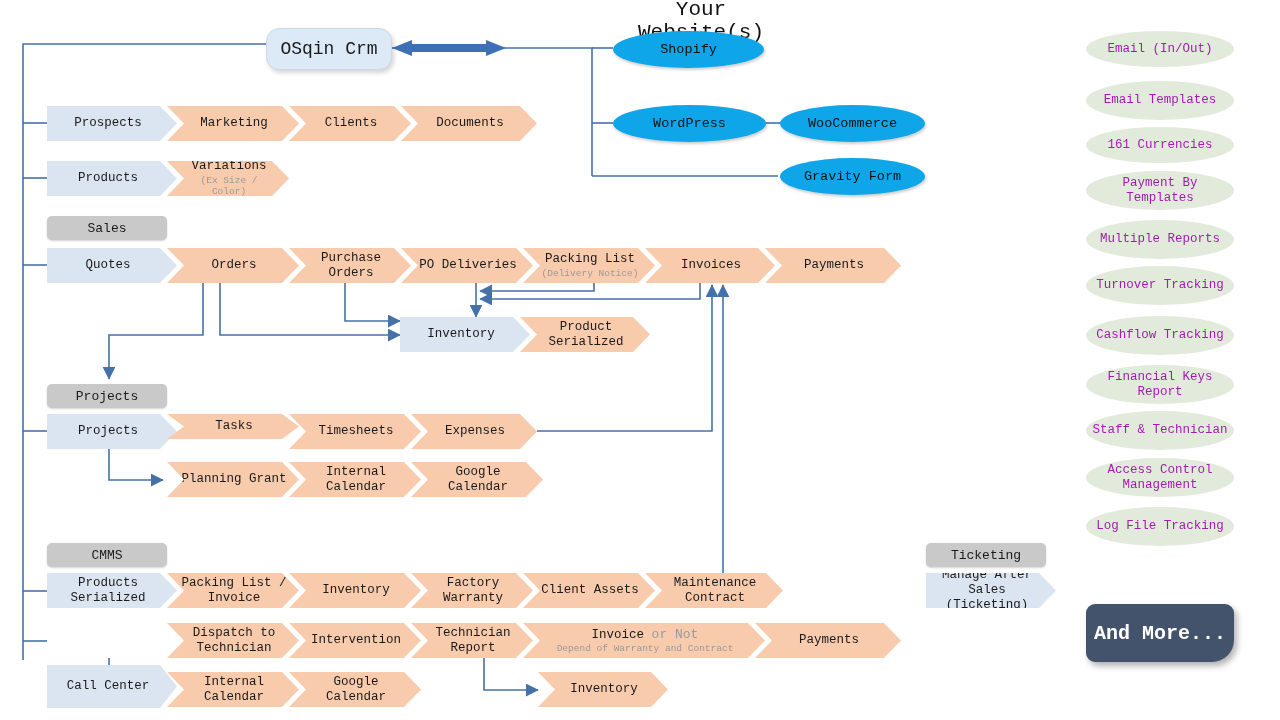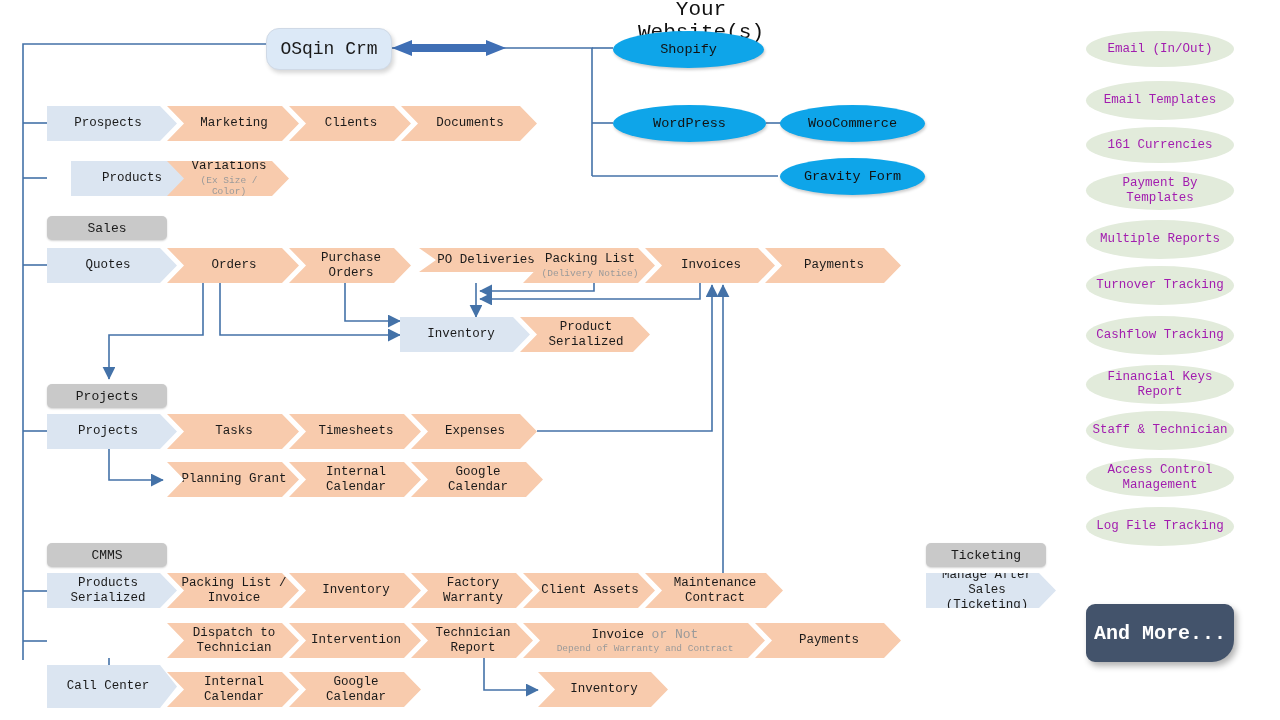--- a/index.html
+++ b/index.html
@@ -132,50 +132,50 @@
   <div class="node ellipse" style="left:613px;top:31px;width:151px;height:37px;">Shopify</div>
   <div class="node ellipse" style="left:613px;top:105px;width:153px;height:37px;">WordPress</div>
   <div class="node ellipse" style="left:780px;top:105px;width:145px;height:37px;">WooCommerce</div>
   <div class="node ellipse" style="left:780px;top:158px;width:145px;height:37px;">Gravity Form</div>
 
   <div class="node chev head blue" style="left:47px;top:106px;width:130px;height:35px;">Prospects</div>
   <div class="node chev orange" style="left:167px;top:106px;width:132px;height:35px;">Marketing</div>
   <div class="node chev orange" style="left:289px;top:106px;width:122px;height:35px;">Clients</div>
   <div class="node chev orange" style="left:401px;top:106px;width:136px;height:35px;">Documents</div>
 
-  <div class="node chev head blue" style="left:47px;top:161px;width:130px;height:35px;margin-left:24px;">Products</div>
+  <div class="node chev head blue" style="left:47px;top:161px;width:130px;height:35px;">Products</div>
   <div class="node chev orange" style="left:167px;top:161px;width:122px;height:35px;">
     <span style="display:block;">
       <span>Variations</span>
       <span class="sub">(Ex Size / Color)</span>
     </span>
   </div>
 
   <div class="node pill" style="left:47px;top:216px;width:120px;height:24px;">Sales</div>
 
   <div class="node chev head blue" style="left:47px;top:248px;width:130px;height:35px;">Quotes</div>
   <div class="node chev orange" style="left:167px;top:248px;width:132px;height:35px;">Orders</div>
   <div class="node chev orange" style="left:289px;top:248px;width:122px;height:35px;">Purchase Orders</div>
-  <div class="node chev orange" style="left:419px;top:248px;width:132px;height:24px;">PO Deliveries</div>
+  <div class="node chev orange" style="left:401px;top:248px;width:132px;height:35px;">PO Deliveries</div>
   <div class="node chev orange" style="left:523px;top:248px;width:132px;height:35px;">
     <span style="display:block;">
       <span>Packing List</span>
       <span class="sub">(Delivery Notice)</span>
     </span>
   </div>
   <div class="node chev orange" style="left:645px;top:248px;width:130px;height:35px;">Invoices</div>
   <div class="node chev orange" style="left:765px;top:248px;width:136px;height:35px;">Payments</div>
 
   <div class="node chev head blue" style="left:400px;top:317px;width:130px;height:35px;">Inventory</div>
   <div class="node chev orange" style="left:520px;top:317px;width:130px;height:35px;">Product Serialized</div>
 
   <div class="node pill" style="left:47px;top:384px;width:120px;height:24px;">Projects</div>
 
   <div class="node chev head blue" style="left:47px;top:414px;width:130px;height:35px;">Projects</div>
-  <div class="node chev orange" style="left:167px;top:414px;width:132px;height:35px;">Tasks</div>
+  <div class="node chev orange" style="left:167px;top:414px;width:132px;height:25px;">Tasks</div>
   <div class="node chev orange" style="left:289px;top:414px;width:132px;height:35px;">Timesheets</div>
   <div class="node chev orange" style="left:411px;top:414px;width:126px;height:35px;">Expenses</div>
 
   <div class="node chev orange" style="left:167px;top:462px;width:132px;height:35px;">Planning Grant</div>
   <div class="node chev orange" style="left:289px;top:462px;width:132px;height:35px;">Internal Calendar</div>
   <div class="node chev orange" style="left:411px;top:462px;width:132px;height:35px;">Google Calendar</div>
 
   <div class="node pill" style="left:47px;top:543px;width:120px;height:24px;">CMMS</div>
 
   <div class="node chev head blue" style="left:47px;top:573px;width:130px;height:35px;">Products Serialized</div>

